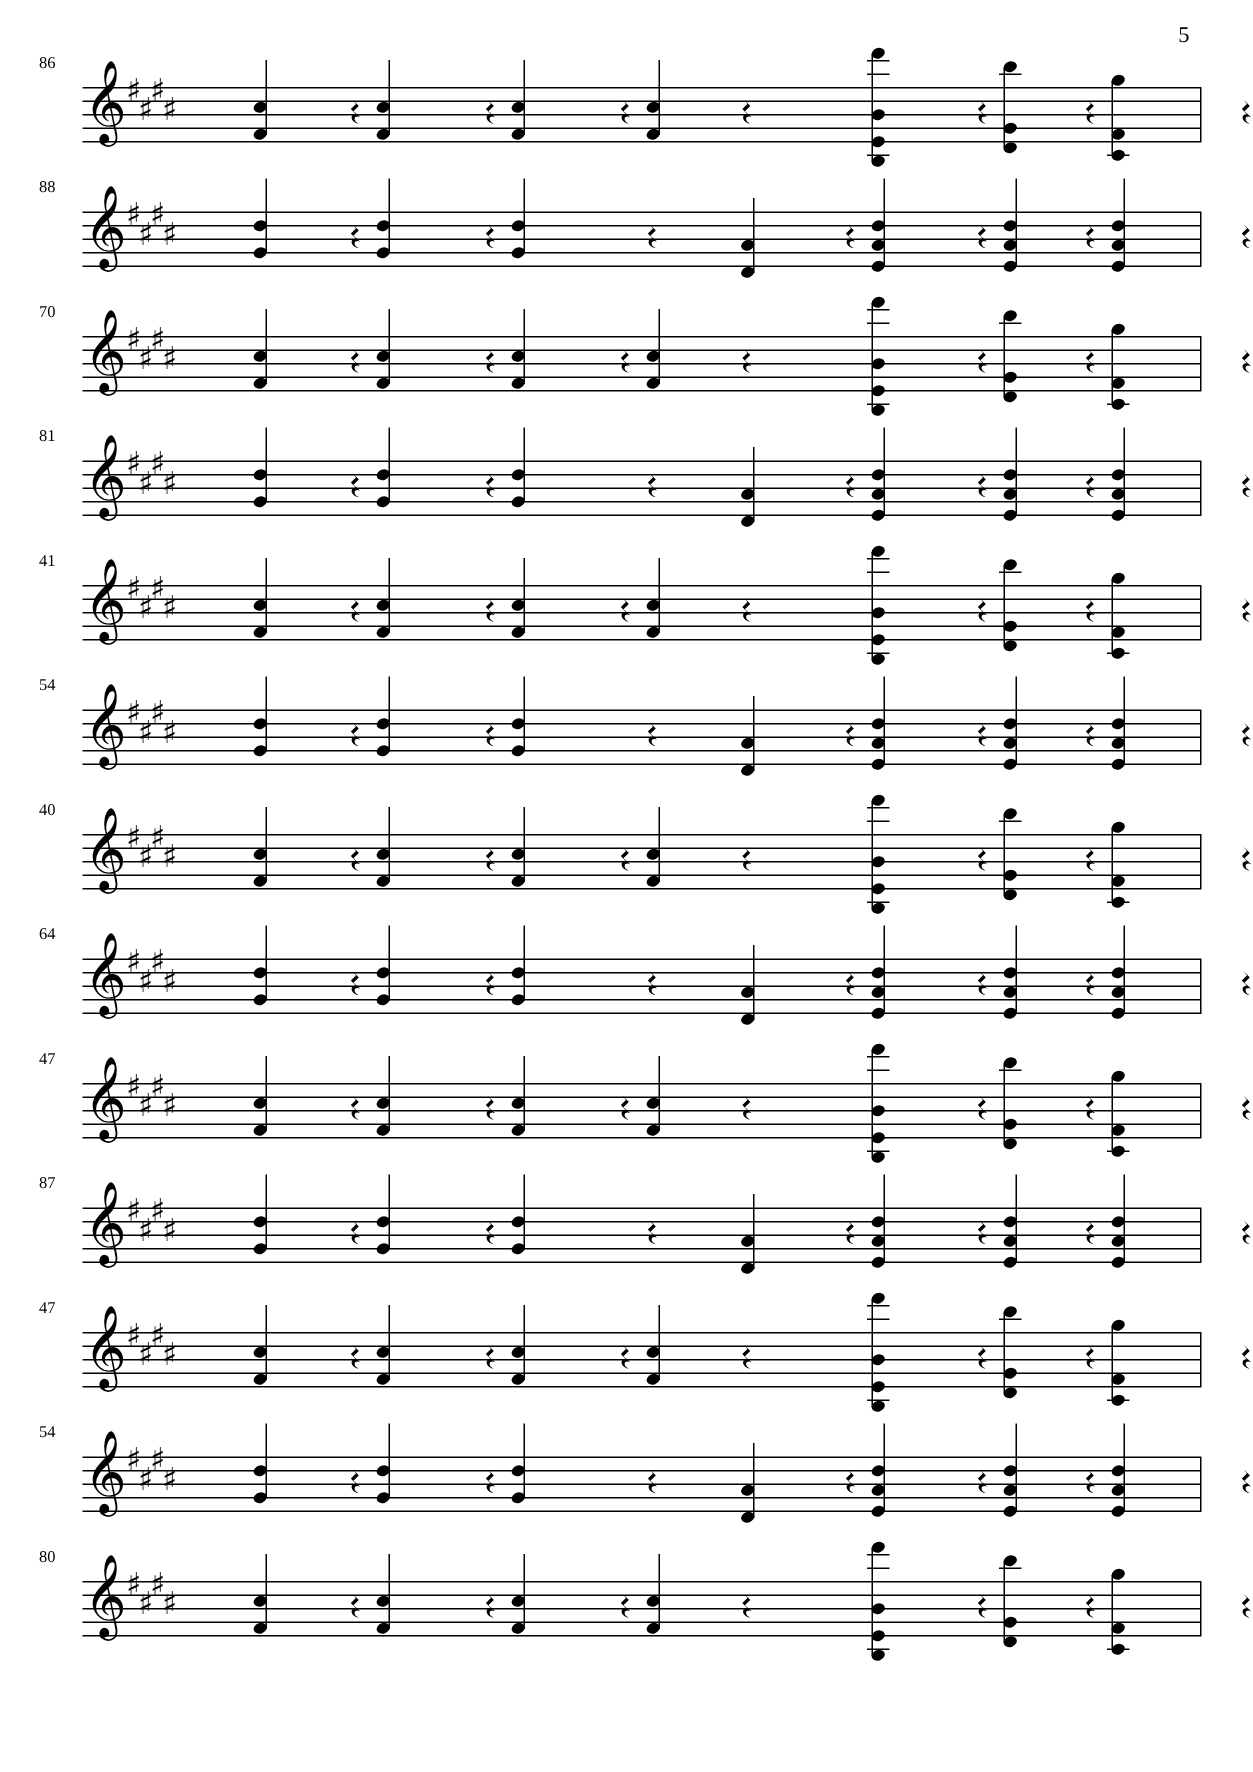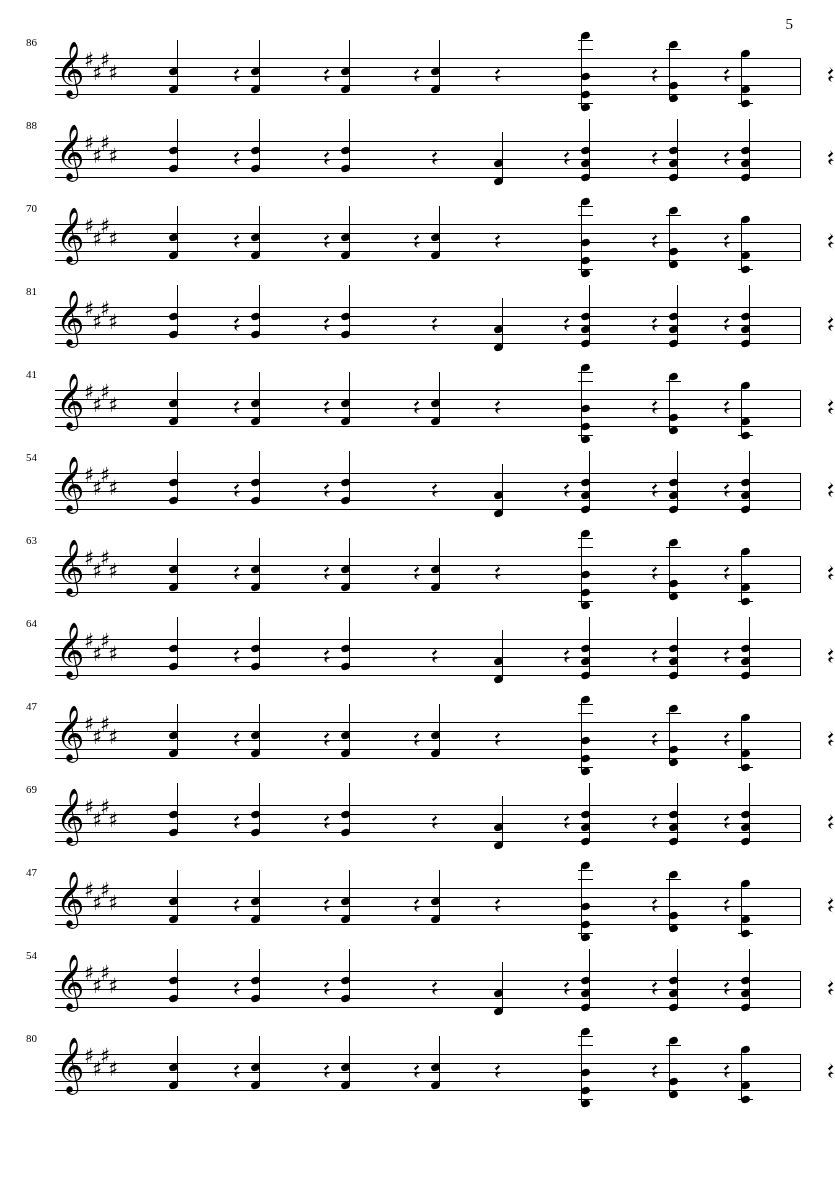--- a/index.html
+++ b/index.html
@@ -511,21 +511,21 @@
           <div class="stem" style="left: 694px; top: -22.5px; height: 58.5px;"></div>
           <div class="restq" style="left: 772px; top: 8px;">
             <svg width="10" height="17" viewBox="0 0 10 17">
               <path d="M2.2 0.5 L6.2 4.6 L2.6 8.2 L7.0 12.0 C5.0 11.2 3.6 11.8 3.4 13.0 C3.2 14.4 4.4 15.6 6.0 16.4 C4.0 16.1 1.6 14.6 1.4 12.6 C1.2 10.9 2.6 10.0 4.2 10.2 L0.9 6.6 L4.3 3.4 Z" fill="#000"></path>
             </svg>
           </div>
         </div>
         <div class="barline-end" style="left: 800px;"></div>
       </div>
       <div class="system" style="top: 538px;">
-        <div class="measure-number">63</div>
+        <div class="measure-number">40</div>
         <div class="clef">𝄞</div>
         <div class="keysig">
           <span class="sharp" style="left: 0px; top: 0px;">♯</span>
           <span class="sharp" style="left: 8px; top: 13px;">♯</span>
           <span class="sharp" style="left: 16px; top: 0px;">♯</span>
           <span class="sharp" style="left: 24px; top: 13px;">♯</span>
         </div>
         <div class="staff">
           <div class="line l0"></div>
           <div class="line l1"></div>
@@ -754,21 +754,21 @@
           <div class="stem" style="left: 686px; top: -4.5px; height: 49.5px;"></div>
           <div class="restq" style="left: 772px; top: 8px;">
             <svg width="10" height="17" viewBox="0 0 10 17">
               <path d="M2.2 0.5 L6.2 4.6 L2.6 8.2 L7.0 12.0 C5.0 11.2 3.6 11.8 3.4 13.0 C3.2 14.4 4.4 15.6 6.0 16.4 C4.0 16.1 1.6 14.6 1.4 12.6 C1.2 10.9 2.6 10.0 4.2 10.2 L0.9 6.6 L4.3 3.4 Z" fill="#000"></path>
             </svg>
           </div>
         </div>
         <div class="barline-end" style="left: 800px;"></div>
       </div>
       <div class="system" style="top: 787px;">
-        <div class="measure-number">69</div>
+        <div class="measure-number">87</div>
         <div class="clef">𝄞</div>
         <div class="keysig">
           <span class="sharp" style="left: 0px; top: 0px;">♯</span>
           <span class="sharp" style="left: 8px; top: 13px;">♯</span>
           <span class="sharp" style="left: 16px; top: 0px;">♯</span>
           <span class="sharp" style="left: 24px; top: 13px;">♯</span>
         </div>
         <div class="staff">
           <div class="line l0"></div>
           <div class="line l1"></div>

